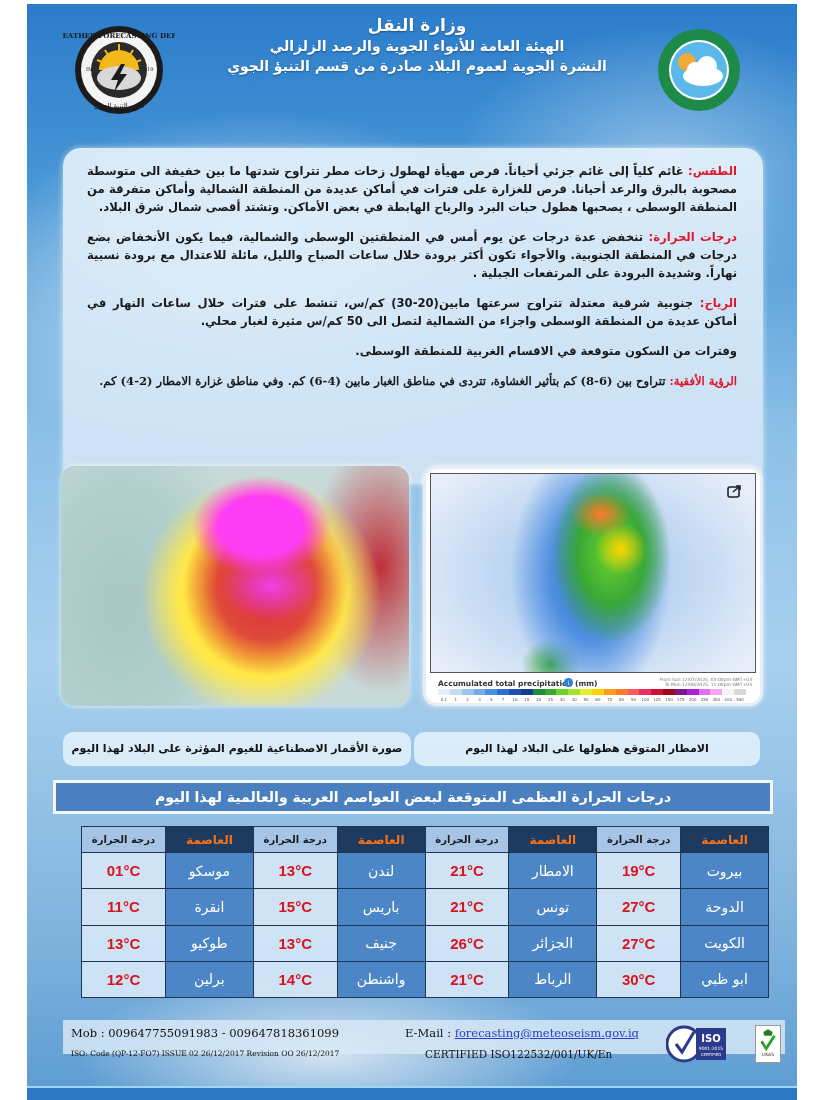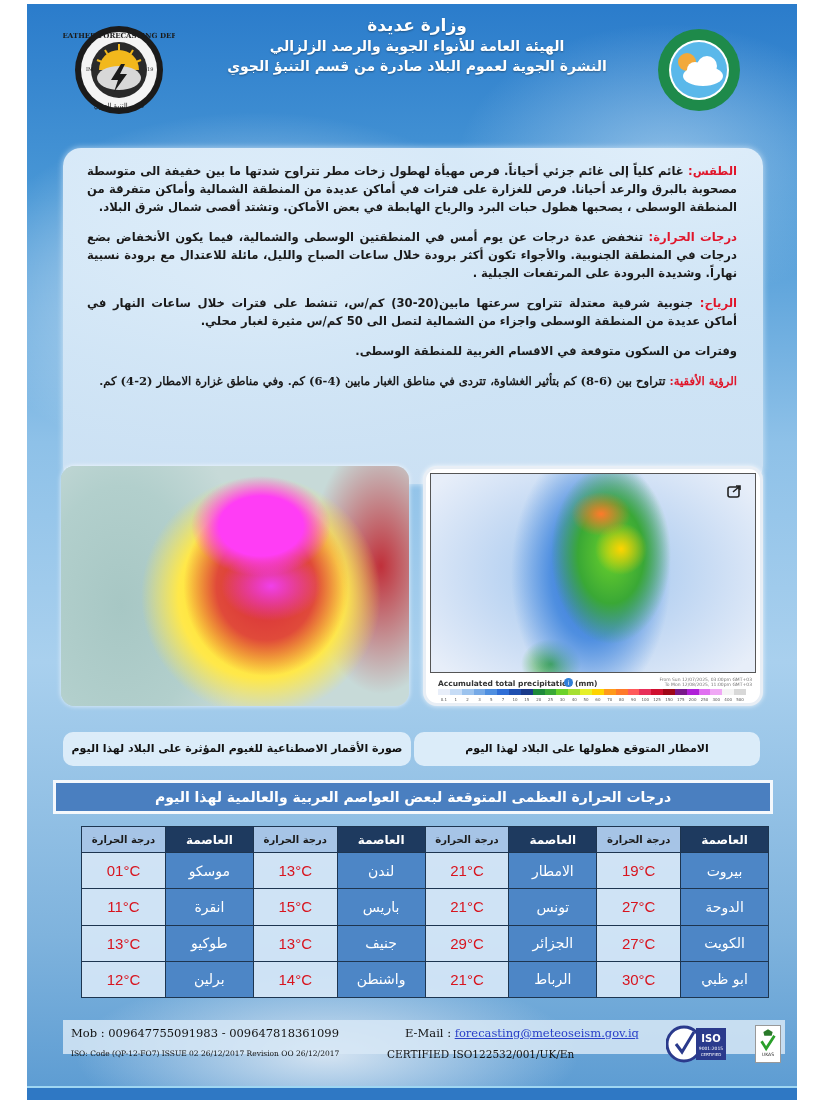--- a/index.html
+++ b/index.html
@@ -104,36 +104,36 @@
     position: absolute; left: 26px; top: 776px; width: 720px; height: 34px;
     background: #4a7fc0; border: 3px solid #f4f8fc; direction: rtl; text-align: center;
     color: #ffffff; font-size: 14px; font-weight: bold; line-height: 28px;
   }
   .cap-table {
     position: absolute; left: 54px; top: 822px; width: 688px; height: 172px;
     border-collapse: collapse; direction: rtl;
   }
   .cap-table th, .cap-table td { border: 1px solid #1d3550; text-align: center; }
   .cap-table th { height: 26px; font-size: 11px; }
-  .cap-table th.city-h { background: #1e3a5f; color: #ffffff; font-size: 12px; width: 88px; }
+  .cap-table th.city-h { background: #1e3a5f; color: #f97316; font-size: 12px; width: 88px; }
   .cap-table th.temp-h { background: #a6c4e6; color: #1a1a1a; width: 84px; font-size: 10px; }
   .cap-table td { height: 36px; }
   .cap-table td.city { background: #4d86c6; color: #ffffff; font-size: 14px; }
-  .cap-table td.temp { background: rgba(215,232,247,0.9); color: #d8141e; font-size: 15px; font-weight: normal; font-family: "Liberation Sans", sans-serif; }
+  .cap-table td.temp { background: rgba(215,232,247,0.9); color: #d8141e; font-size: 15px; font-weight: bold; font-family: "Liberation Sans", sans-serif; }
 
   
   .footer {
     position: absolute; left: 36px; top: 1016px; width: 722px; height: 34px;
     background: rgba(215,232,246,0.85);
   }
   .footer .mob { position: absolute; left: 8px; top: 6px; font-family: "DejaVu Serif", serif; font-size: 11.5px; color: #111; }
   .footer .iso-code { position: absolute; left: 8px; top: 29px; font-family: "DejaVu Serif", serif; font-size: 7.5px; color: #111; }
   .footer .email { position: absolute; left: 342px; top: 6px; font-family: "DejaVu Serif", serif; font-size: 11.5px; color: #111; }
   .footer .email a { color: #2a40c8; text-decoration: underline; }
-  .footer .certified { position: absolute; left: 324px; top: 28px; font-family: "DejaVu Serif", serif; font-size: 10.5px; color: #111; }
+  .footer .certified { position: absolute; left: 362px; top: 28px; font-family: "DejaVu Serif", serif; font-size: 10.5px; color: #111; }
   .iso-badge { position: absolute; left: 603px; top: 2px; width: 62px; height: 44px; }
   .ukas-badge { position: absolute; left: 692px; top: 5px; width: 26px; height: 38px; background: #ffffff; border: 1px solid #999; }
 </style>
 </head>
 <body>
 
 <div class="page">
 
   <div class="logo-left">
     <svg width="112" height="92" viewBox="0 0 112 92">
@@ -151,21 +151,21 @@
       <ellipse cx="56" cy="54" rx="22" ry="12" fill="#d8d8d8"></ellipse>
       <path d="M58 40 L48 56 L55 56 L51 68 L64 50 L57 50 L62 40 Z" fill="#1b1b1b"></path>
       <text x="56" y="14" font-size="7" font-weight="bold" text-anchor="middle" fill="#1b1b1b" font-family="DejaVu Serif, serif">WEATHER FORECASTING DEPT.</text>
       <text x="23" y="47" font-size="5" fill="#1b1b1b" font-family="DejaVu Serif, serif">IM</text>
       <text x="84" y="47" font-size="5" fill="#1b1b1b" font-family="DejaVu Serif, serif">19</text>
       <text x="56" y="84" font-size="7" text-anchor="middle" fill="#1b1b1b" font-family="DejaVu Sans, sans-serif">قسم التنبؤ الجوي</text>
     </svg>
   </div>
 
   <div class="header-text">
-    <div class="ministry">وزارة عديدة</div>
+    <div class="ministry">وزارة النقل</div>
     <div class="line">الهيئة العامة للأنواء الجوية والرصد الزلزالي</div>
     <div class="line">النشرة الجوية لعموم البلاد صادرة من قسم التنبؤ الجوي</div>
   </div>
 
   <div class="logo-right">
     <svg width="96" height="84" viewBox="0 0 96 84">
       <circle cx="48" cy="42" r="41" fill="#1e8a4a"></circle>
       <circle cx="48" cy="42" r="30" fill="#ffffff"></circle>
       <circle cx="48" cy="42" r="28" fill="#5ab8ea"></circle>
       <circle cx="36" cy="34" r="9" fill="#f2a93a"></circle>
@@ -303,21 +303,21 @@
         <td class="temp">21°C</td>
         <td class="city">باريس</td>
         <td class="temp">15°C</td>
         <td class="city">انقرة</td>
         <td class="temp">11°C</td>
       </tr>
       <tr>
         <td class="city">الكويت</td>
         <td class="temp">27°C</td>
         <td class="city">الجزائر</td>
-        <td class="temp">29°C</td>
+        <td class="temp">26°C</td>
         <td class="city">جنيف</td>
         <td class="temp">13°C</td>
         <td class="city">طوكيو</td>
         <td class="temp">13°C</td>
       </tr>
       <tr>
         <td class="city">ابو ظبي</td>
         <td class="temp">30°C</td>
         <td class="city">الرباط</td>
         <td class="temp">21°C</td>

